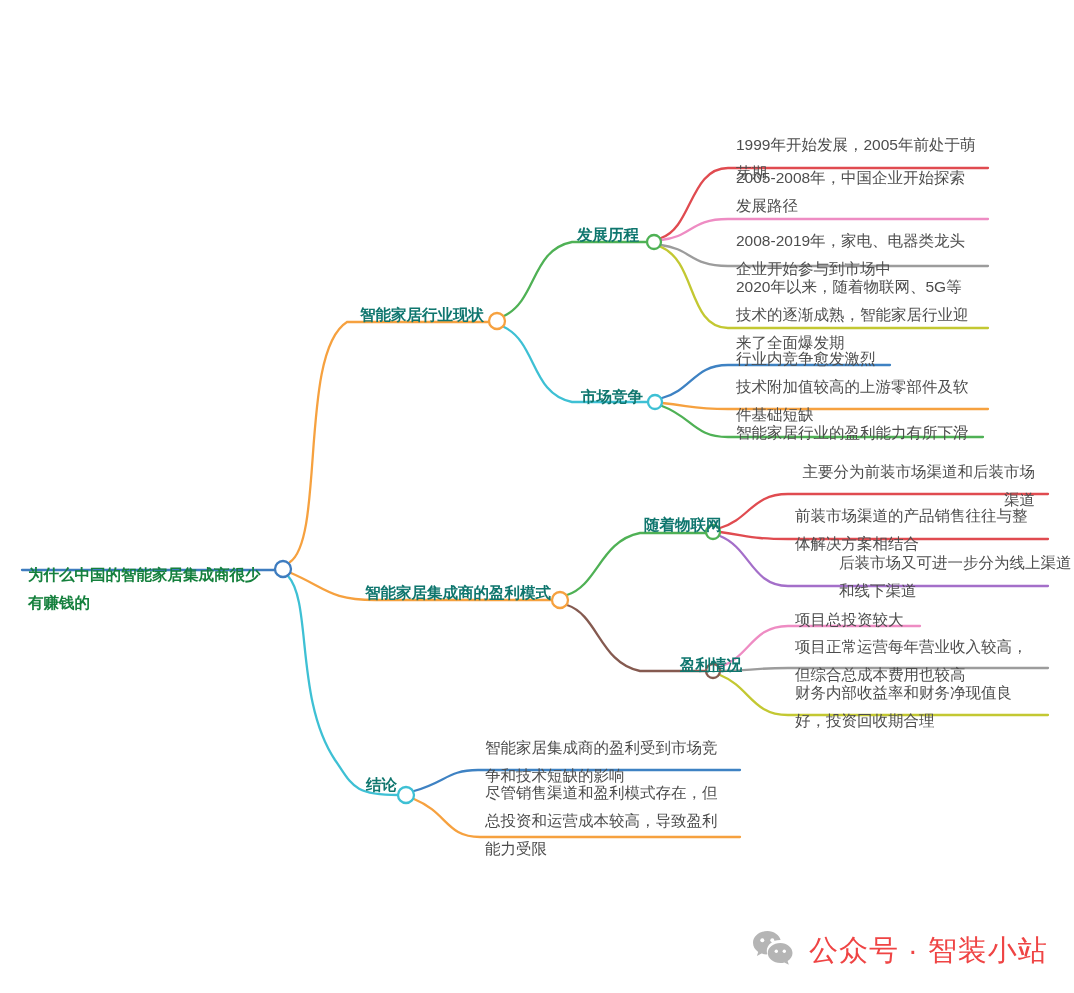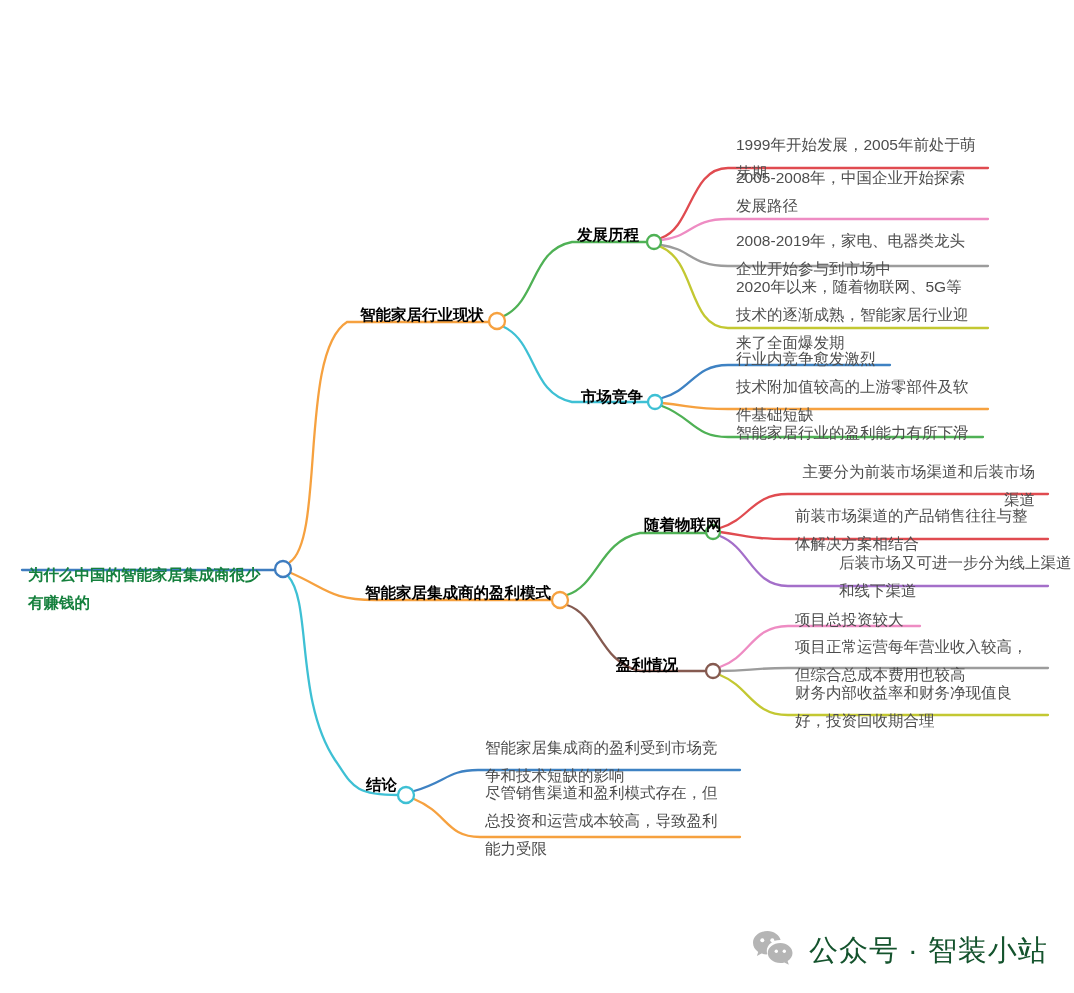--- a/index.html
+++ b/index.html
@@ -4,30 +4,30 @@
 <style>
   html,body{margin:0;padding:0;background:#fff;}
   .canvas{
     position:relative;width:1074px;height:993px;background:#ffffff;overflow:hidden;
     font-family:"Liberation Sans","DejaVu Sans",sans-serif;
   }
   svg.links{position:absolute;left:0;top:0;z-index:1;}
   svg.links path{fill:none;stroke-width:2.3;stroke-linecap:round;}
   svg.links circle{fill:#ffffff;stroke-width:2.3;}
   .node{position:absolute;z-index:2;font-size:15.5px;line-height:28px;color:#4d4d4d;}
-  .label-bold{font-weight:bold;color:#000000;white-space:nowrap;}
+  .label-bold{font-weight:bold;color:#0f766e;white-space:nowrap;}
   .leaf{width:240px;}
   .root-label{width:240px;font-weight:bold;color:#15803d;margin-top:36px;}
   .watermark{
     position:absolute;left:750px;top:928px;z-index:2;
     display:flex;align-items:center;gap:13px;
   }
   .wm-icon svg .bubble{fill:#b5b5b5;}
   .wm-icon svg .eye{fill:#ffffff;}
-  .wm-text{font-size:29px;color:#14532d;letter-spacing:1px;white-space:nowrap;}
+  .wm-text{font-size:29px;color:#ef4444;letter-spacing:1px;white-space:nowrap;}
 </style>
 </head>
 <body>
 
 <div class="canvas">
 
   <svg class="links" width="1074" height="993" viewBox="0 0 1074 993">
 
     <path d="M 22 570 H 275" stroke="#3e7cbf"></path>
 
@@ -66,21 +66,21 @@
     <circle cx="406" cy="795" r="8" stroke="#3ec0d4"></circle>
   </svg>
 
   <div class="node root-label" style="left:28px;top:525px;">为什么中国的智能家居集成商很少有赚钱的</div>
 
   <div class="node label-bold" style="left:360px;top:301px;">智能家居行业现状</div>
   <div class="node label-bold" style="left:577px;top:221px;">发展历程</div>
   <div class="node label-bold" style="left:581px;top:383px;">市场竞争</div>
   <div class="node label-bold" style="left:365px;top:579px;">智能家居集成商的盈利模式</div>
   <div class="node label-bold" style="left:644px;top:511px;">随着物联网</div>
-  <div class="node label-bold" style="left:616px;top:651px;text-decoration:underline;">盈利情况</div>
+  <div class="node label-bold" style="left:680px;top:651px;text-decoration:underline;">盈利情况</div>
   <div class="node label-bold" style="left:366px;top:771px;">结论</div>
 
   <div class="node leaf" style="left:736px;top:131px;">1999年开始发展，2005年前处于萌芽期</div>
   <div class="node leaf" style="left:736px;top:164px;">2005-2008年，中国企业开始探索发展路径</div>
   <div class="node leaf" style="left:736px;top:227px;">2008-2019年，家电、电器类龙头企业开始参与到市场中</div>
   <div class="node leaf" style="left:736px;top:273px;">2020年以来，随着物联网、5G等技术的逐渐成熟，智能家居行业迎来了全面爆发期</div>
 
   <div class="node leaf" style="left:736px;top:345px;">行业内竞争愈发激烈</div>
   <div class="node leaf" style="left:736px;top:373px;">技术附加值较高的上游零部件及软件基础短缺</div>
   <div class="node leaf" style="left:736px;top:419px;">智能家居行业的盈利能力有所下滑</div>

